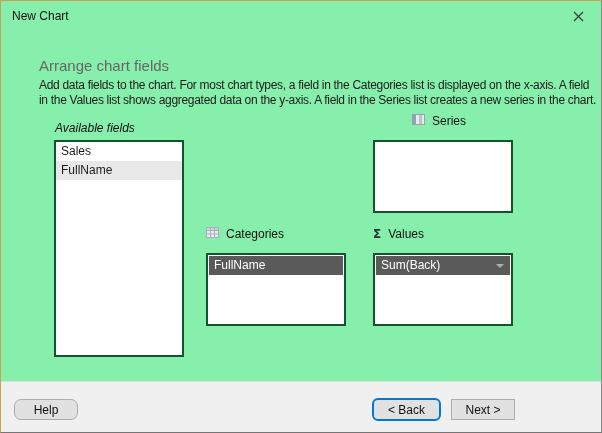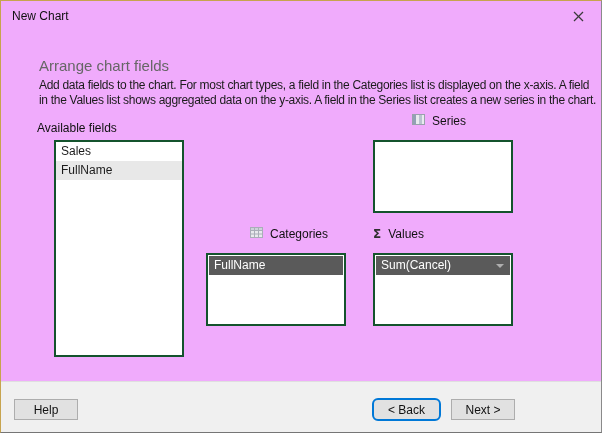--- a/index.html
+++ b/index.html
@@ -1,18 +1,18 @@
 <!DOCTYPE html>
 <html><head>
 <meta charset="utf-8">
 <style>
   html,body{margin:0;padding:0;background:#fff;}
   body{font-family:"Liberation Sans",sans-serif;}
   .window{
-    position:relative;width:602px;height:433px;background:#f0abfc;
+    position:relative;width:602px;height:433px;background:#86efac;
     box-sizing:border-box;overflow:hidden;
     border-top:1px solid #c7a44e;border-left:1px solid #c7a44e;
     border-right:1px solid #8a8a8a;border-bottom:1px solid #757575;
   }
   .titlebar-text{position:absolute;left:11px;top:8px;font-size:12px;color:#111;}
   .close-btn{position:absolute;top:6px;right:10px;width:26px;height:20px;
     display:flex;align-items:center;justify-content:center;cursor:pointer;}
   .heading{position:absolute;left:38px;top:36px;font-size:15px;color:#666;margin-top:20px;}
   .desc{position:absolute;left:38px;top:77px;font-size:12px;letter-spacing:-0.3px;
     line-height:15px;color:#1b1b1b;white-space:nowrap;}
@@ -49,41 +49,41 @@
       </svg>
     </span>
   </div>
 
   <div class="heading">Arrange chart fields</div>
   <div class="desc">
     <div>Add data fields to the chart. For most chart types, a field in the Categories list is displayed on the x-axis. A field</div>
     <div>in the Values list shows aggregated data on the y-axis. A field in the Series list creates a new series in the chart.</div>
   </div>
 
-  <div class="group-label" style="left:36px;top:120px;">
+  <div class="group-label" style="left:54px;top:120px;font-style:italic;">
     <span class="txt">Available fields</span>
   </div>
   <div class="box" style="left:53px;top:139px;width:130px;height:217px;">
     <div class="lb-row">Sales</div>
     <div class="lb-row hl">FullName</div>
   </div>
 
   <div class="group-label" style="left:371px;top:113px;margin-left:40px;">
     <span>
       <svg width="13" height="11" viewBox="0 0 13 11">
         <rect x="0.5" y="0.5" width="12" height="10" fill="#e9ebef" stroke="#99a1ad"></rect>
         <rect x="1" y="1" width="3" height="9" fill="#93a0b5"></rect>
         <rect x="7" y="1" width="3" height="9" fill="#b9c2d0"></rect>
       </svg>
     </span>
     <span class="txt">Series</span>
   </div>
   <div class="box" style="left:372px;top:139px;width:140px;height:73px;"></div>
 
-  <div class="group-label" style="left:205px;top:226px;margin-left:44px;">
+  <div class="group-label" style="left:205px;top:226px;">
     <span>
       <svg width="13" height="11" viewBox="0 0 13 11">
         <rect x="0.5" y="0.5" width="12" height="10" fill="#e8eaed" stroke="#a9aeb8"></rect>
         <rect x="1" y="1" width="11" height="2.5" fill="#cdd2da"></rect>
         <line x1="4.5" y1="0.5" x2="4.5" y2="10.5" stroke="#a9aeb8" stroke-width="1"></line>
         <line x1="8.5" y1="0.5" x2="8.5" y2="10.5" stroke="#a9aeb8" stroke-width="1"></line>
         <line x1="0.5" y1="3.5" x2="12.5" y2="3.5" stroke="#a9aeb8" stroke-width="1"></line>
         <line x1="0.5" y1="7" x2="12.5" y2="7" stroke="#a9aeb8" stroke-width="1"></line>
       </svg>
     </span>
@@ -92,23 +92,23 @@
   <div class="box" style="left:205px;top:252px;width:140px;height:73px;">
     <div class="selrow">FullName</div>
   </div>
 
   <div class="group-label" style="left:372px;top:226px;">
     <span class="sigma">Σ</span>
     <span class="txt">Values</span>
   </div>
   <div class="box" style="left:372px;top:252px;width:140px;height:73px;">
     <div class="selrow">
-      <span>Sum(Cancel)</span>
+      <span>Sum(Back)</span>
       <span class="caret"></span>
     </div>
   </div>
 
   <div class="footer"></div>
-  <div class="btn" style="left:13px;top:398px;width:64px;">Help</div>
+  <div class="btn" style="left:13px;top:398px;width:64px;border-radius:7px;">Help</div>
   <div class="btn default" style="left:371px;top:397px;width:69px;border-radius:6px;">&lt; Back</div>
   <div class="btn" style="left:450px;top:398px;width:64px;">Next &gt;</div>
 
 </div>
 
 </body></html>

